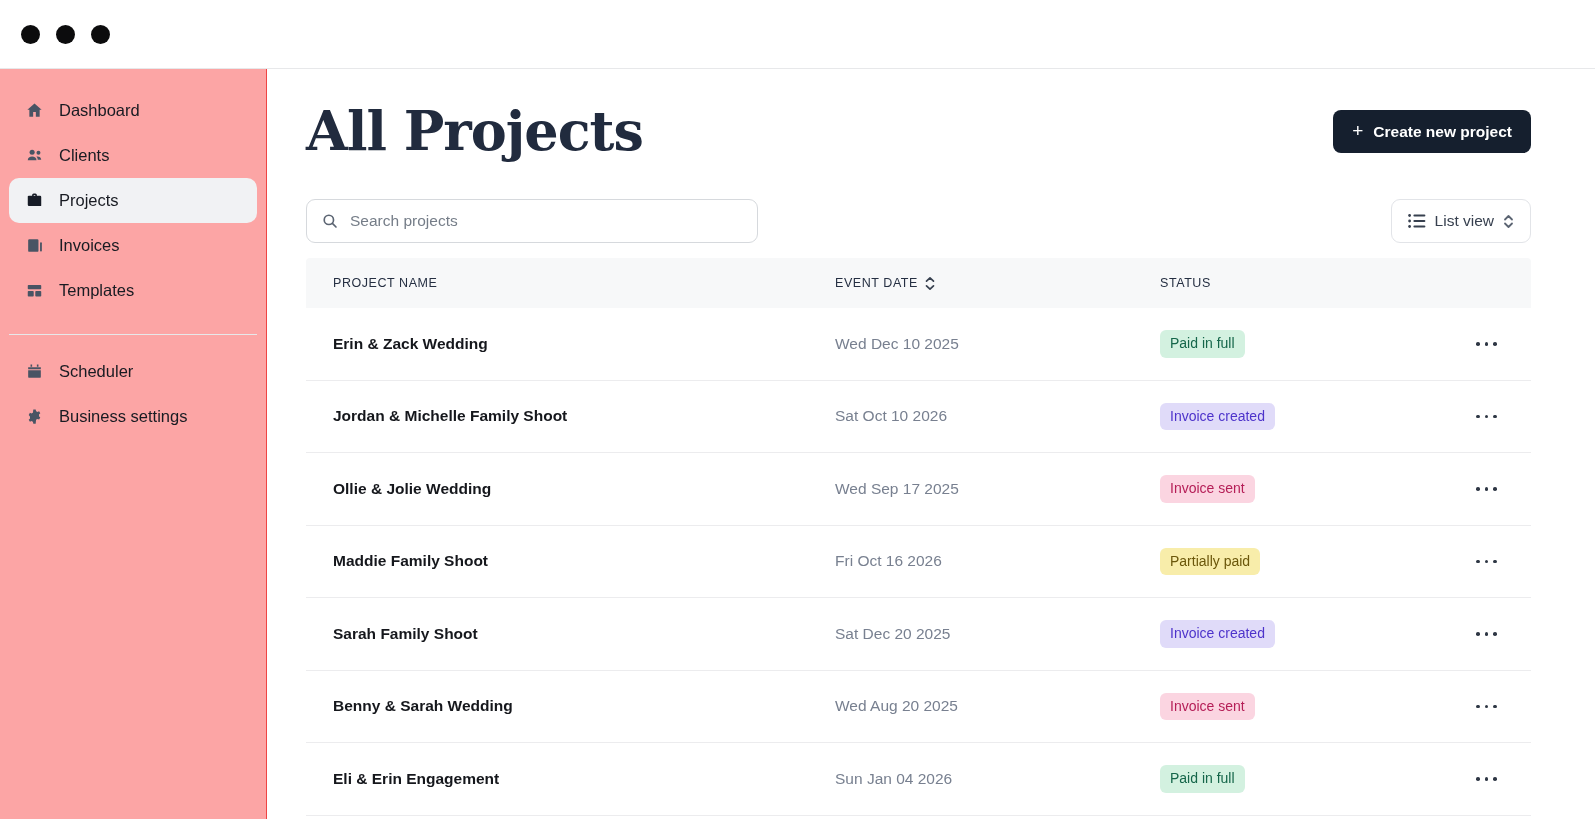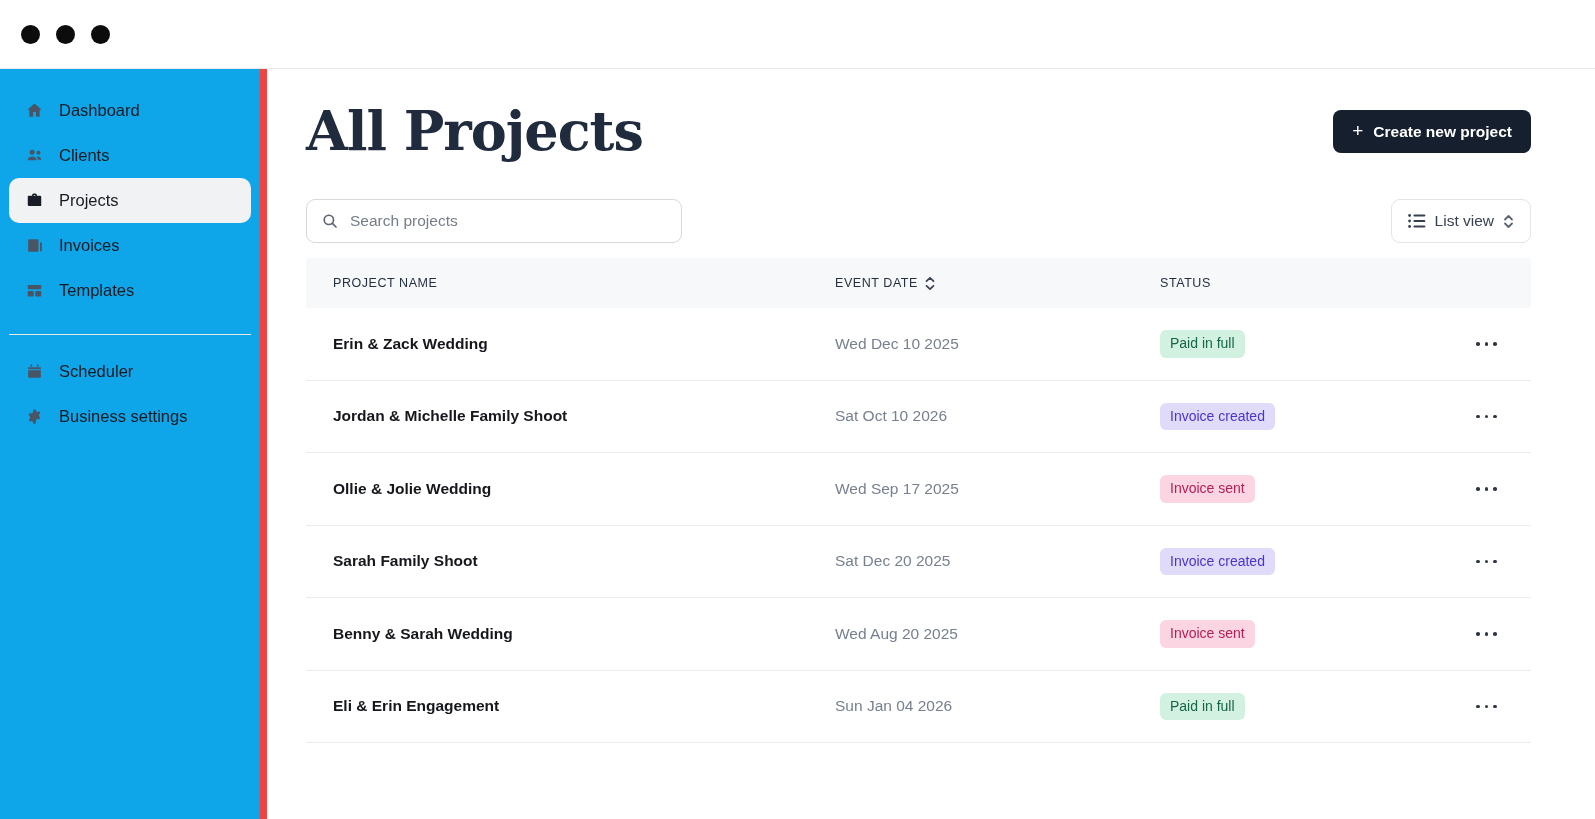--- a/index.html
+++ b/index.html
@@ -19,23 +19,23 @@
     background: #ffffff;
   }
   .traffic-dot {
     width: 19px; height: 19px; border-radius: 50%;
     background: #0c0c0d; margin-right: 16px;
   }
   
   .layout { display: flex; height: 750px; }
   .sidebar {
     width: 267px; flex: 0 0 267px;
-    border-right: 7px solid #ef4444;
+    border-right: 1px solid #ef4444;
     padding-top: 19px;
-    background: #0ea5e9;
+    background: #fca5a5;
   }
   .nav-item {
     display: flex; align-items: center;
     height: 45px; margin: 0 9px;
     padding: 0 15px;
     border-radius: 10px;
     font-size: 16.5px;
     color: #181b22;
     cursor: pointer;
     gap: 15px;
@@ -76,21 +76,21 @@
     cursor: pointer;
   }
   .btn-create .plus { font-size: 19px; font-weight: 400; line-height: 1; position: relative; top: -1px; }
   
   .toolbar-row {
     margin-top: 37px;
     display: flex; justify-content: space-between; align-items: center;
   }
   .search-box {
     display: flex; align-items: center;
-    width: 376px; height: 44px;
+    width: 452px; height: 44px;
     border: 1px solid #d6d9dd; border-radius: 9px;
     padding: 16px 14px; gap: 11px;
     background: #ffffff;
   }
   .search-box svg { width: 18px; height: 18px; stroke: #5b6472; }
   .search-box input {
     border: none; outline: none; flex: 1;
     font-family: "Liberation Sans", sans-serif;
     font-size: 15.5px; color: #16181d;
     background: transparent;
@@ -321,20 +321,34 @@
     </div>
     <div class="cell-actions">
       <button class="dots-btn">
         <i></i>
                 <i></i>
                 <i></i>
       </button>
     </div>
   </div>
 
+  <div class="t-row">
+    <div class="cell-name">Maddie Family Shoot</div>
+    <div class="cell-date">Fri Oct 16 2026</div>
+    <div>
+      <span class="badge" style="background: rgb(248, 237, 170); color: rgb(107, 87, 11);">Partially paid</span>
+    </div>
+    <div class="cell-actions">
+      <button class="dots-btn">
+        <i></i>
+                <i></i>
+                <i></i>
+      </button>
+    </div>
+  </div>
 
   <div class="t-row">
     <div class="cell-name">Sarah Family Shoot</div>
     <div class="cell-date">Sat Dec 20 2025</div>
     <div>
       <span class="badge" style="background: rgb(224, 219, 249); color: rgb(77, 51, 203);">Invoice created</span>
     </div>
     <div class="cell-actions">
       <button class="dots-btn">
         <i></i>

